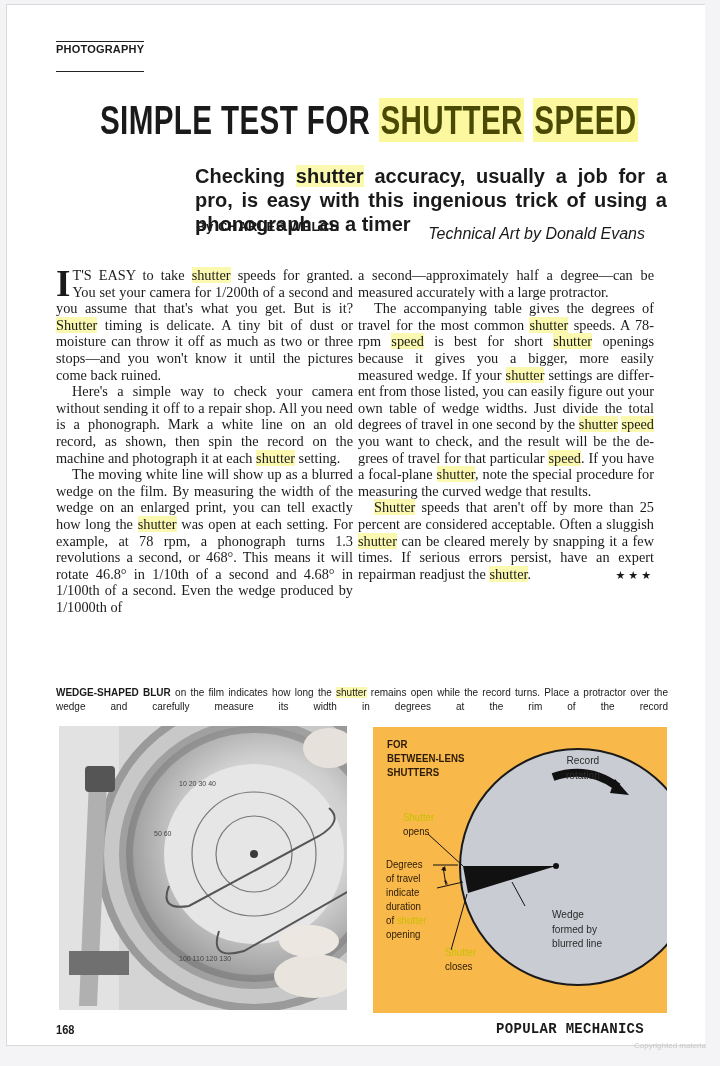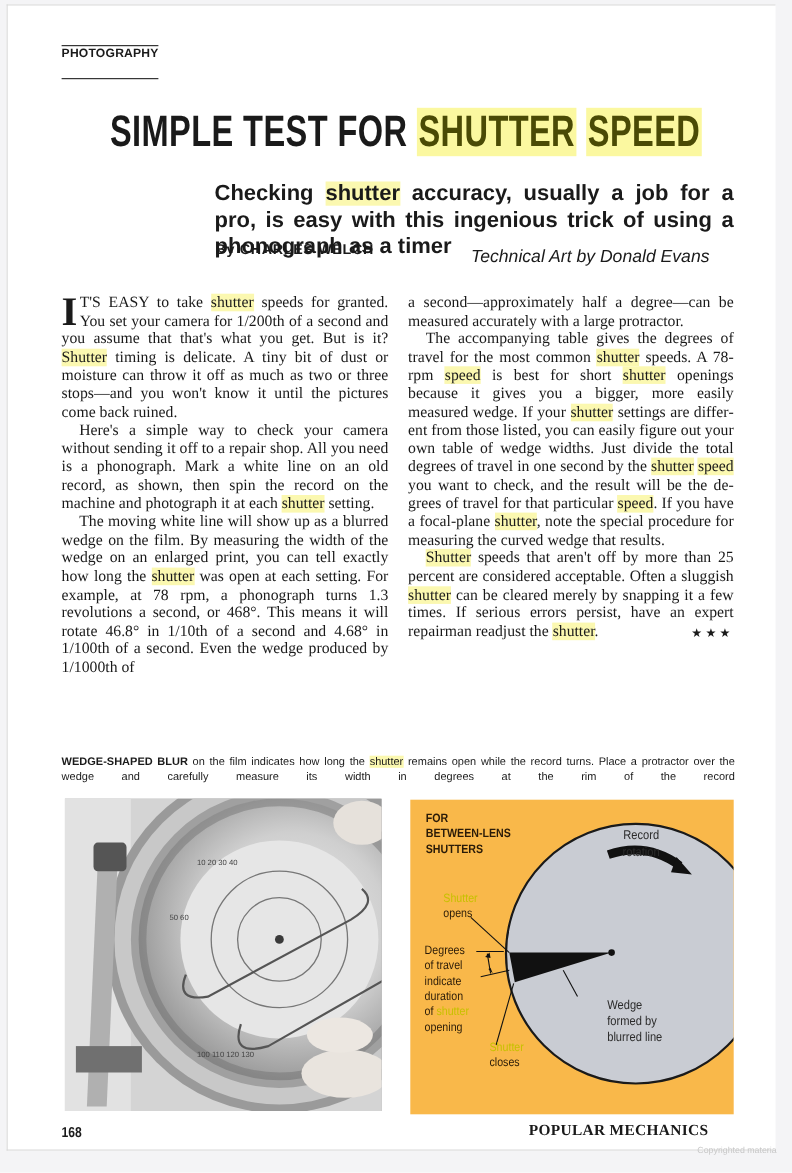--- a/index.html
+++ b/index.html
@@ -45,21 +45,21 @@
     font-family:"Liberation Sans", sans-serif; font-style:italic; font-size:16px;
   }
   .col {
     position:absolute; top:262px; width:297px;
     font-size:14.3px; line-height:16.6px; text-align:justify;
     hyphens:manual;
   }
   .col p { margin:0; text-indent:16px; }
   .col p.first { text-indent:0; }
   .col-left { left:49px; }
-  .col-right { left:364px; width:296px; }
+  .col-right { left:351px; width:296px; }
   .dropcap {
     float:left; font-size:37px; line-height:30px; font-weight:bold;
     margin:2px 2px 0 0; font-family:"Liberation Serif", serif;
   }
   .stars { float:right; font-family:"DejaVu Sans", sans-serif; font-size:11px; letter-spacing:3px; margin-top:2px; }
   .caption {
     position:absolute; left:49px; top:681px; width:612px;
     font-family:"Liberation Sans", sans-serif; font-size:10px; line-height:14px; text-align:justify;
     text-align-last:justify;
   }
@@ -76,21 +76,21 @@
   .dlabel { position:absolute; font-size:11px; line-height:14px; color:#2a1b08; transform:scaleX(0.88); transform-origin:left top; }
   .dlabel.bold { font-weight:bold; }
   .dtext { position:absolute; font-size:11.5px; line-height:14.5px; color:#2b2b2b; transform:scaleX(0.88); transform-origin:left top; }
   .dhl { color:#c7c100; }
   .footer-num {
     position:absolute; left:49px; top:1017px;
     font-family:"Liberation Sans", sans-serif; font-weight:bold; font-size:13px; transform:scaleX(0.85); transform-origin:left top;
   }
   .footer-mag {
     position:absolute; right:61px; top:1016px;
-    font-family:Liberation Serif, serif; font-weight:bold; font-size:14px; letter-spacing:0.3px;
+    font-family:Liberation Mono, monospace; font-weight:bold; font-size:14px; letter-spacing:0.3px;
   }
   .copyright {
     position:absolute; right:14px; top:1041px;
     font-family:"Liberation Sans", sans-serif; font-size:8px; color:#c8c8c8;
   }
 </style>
 </head>
 <body>
 
 <div class="page">

